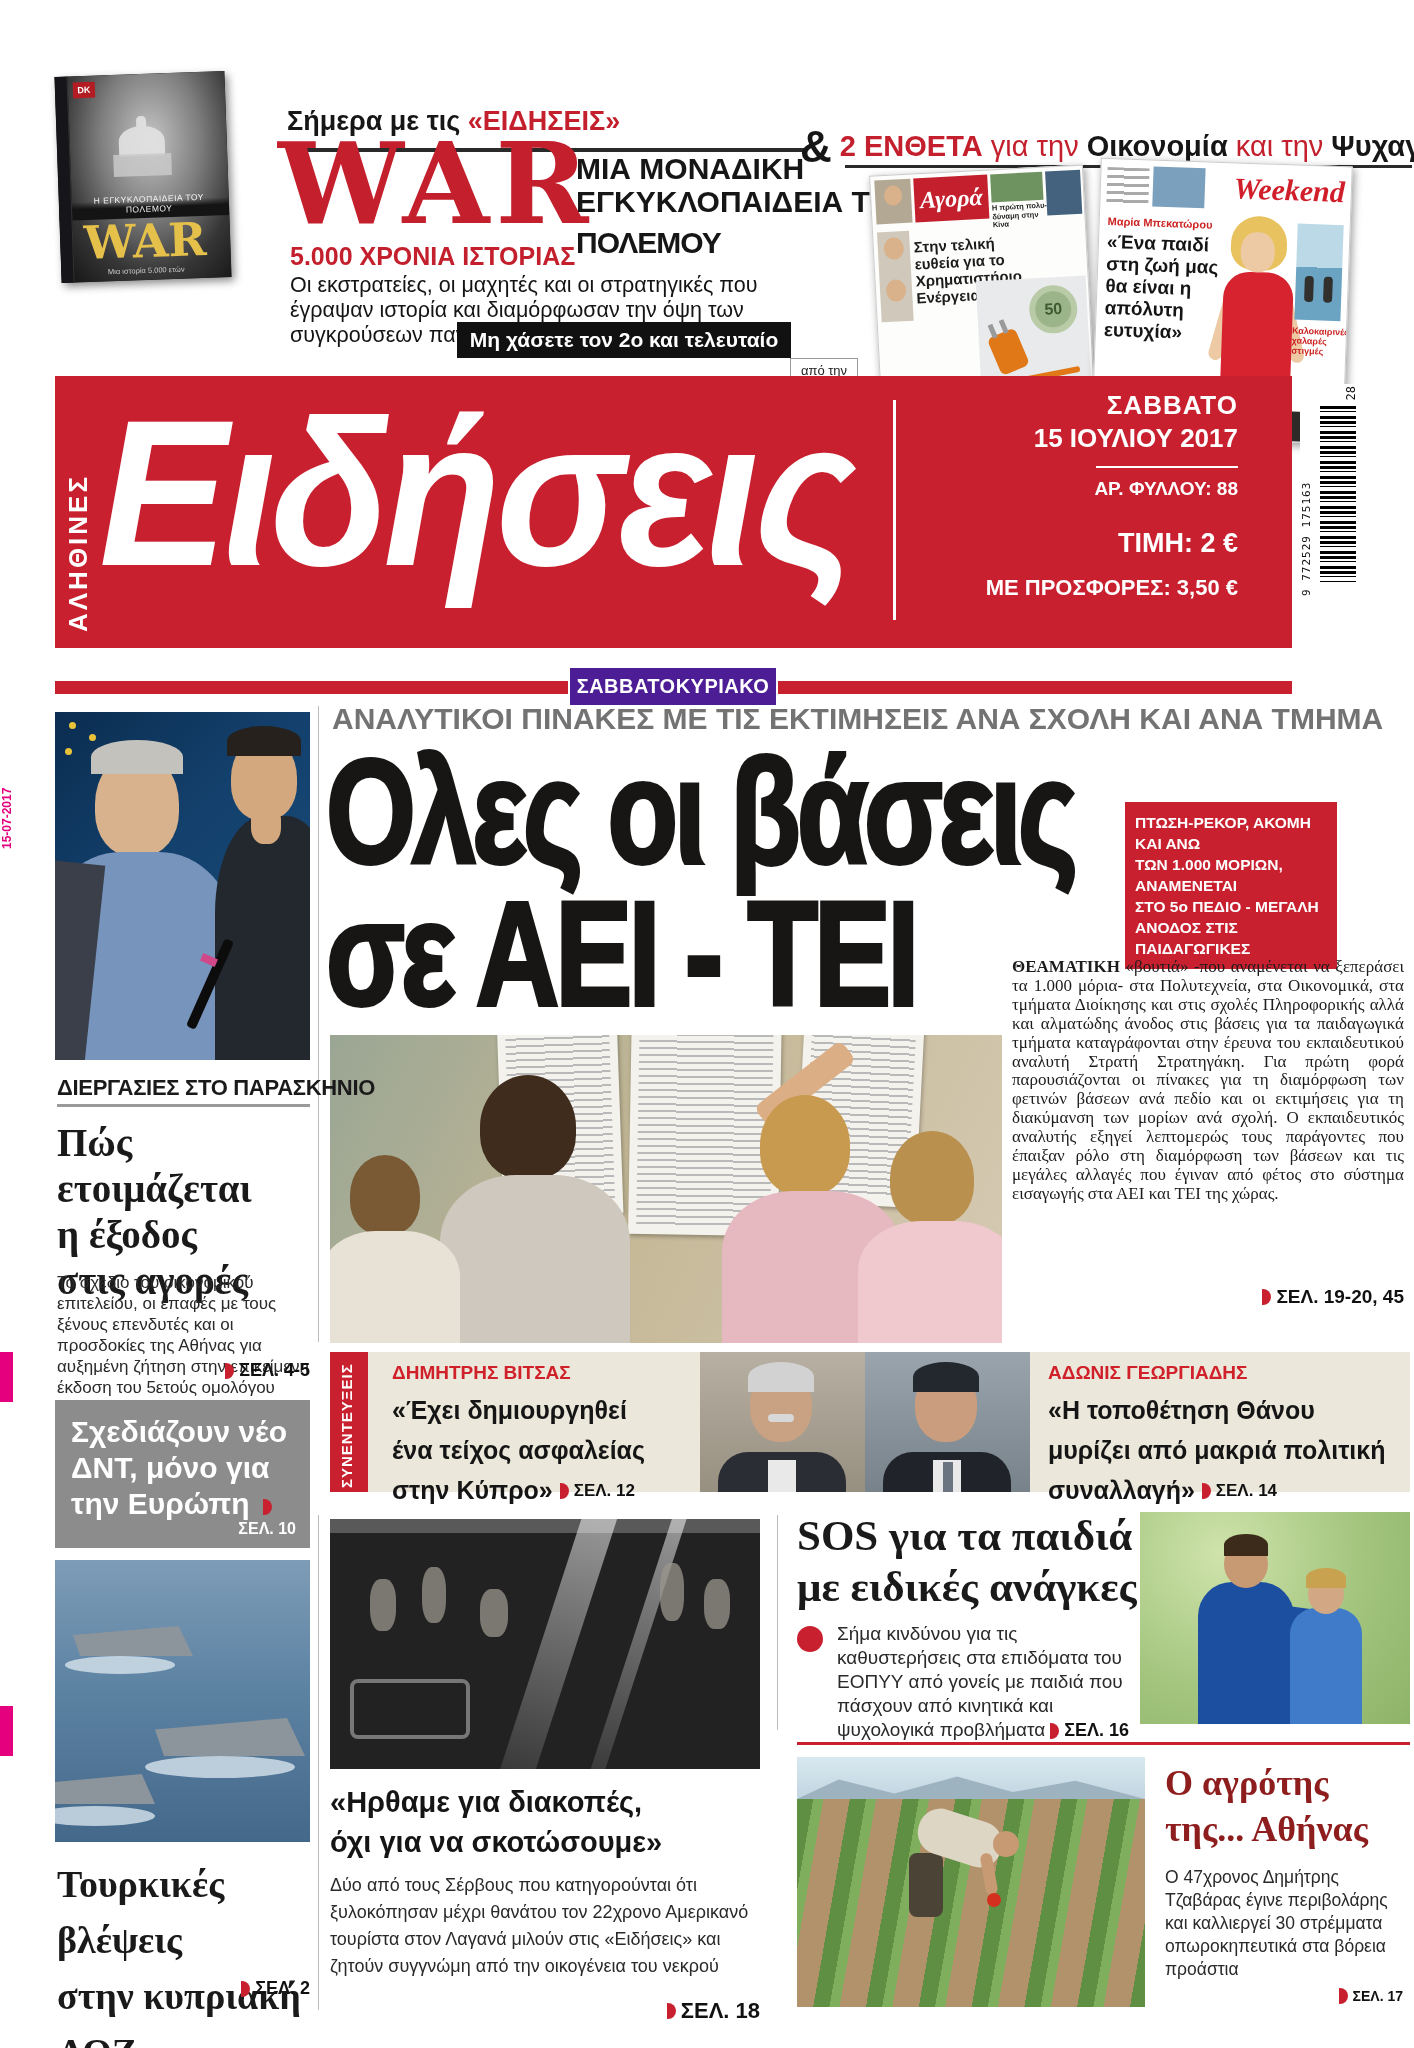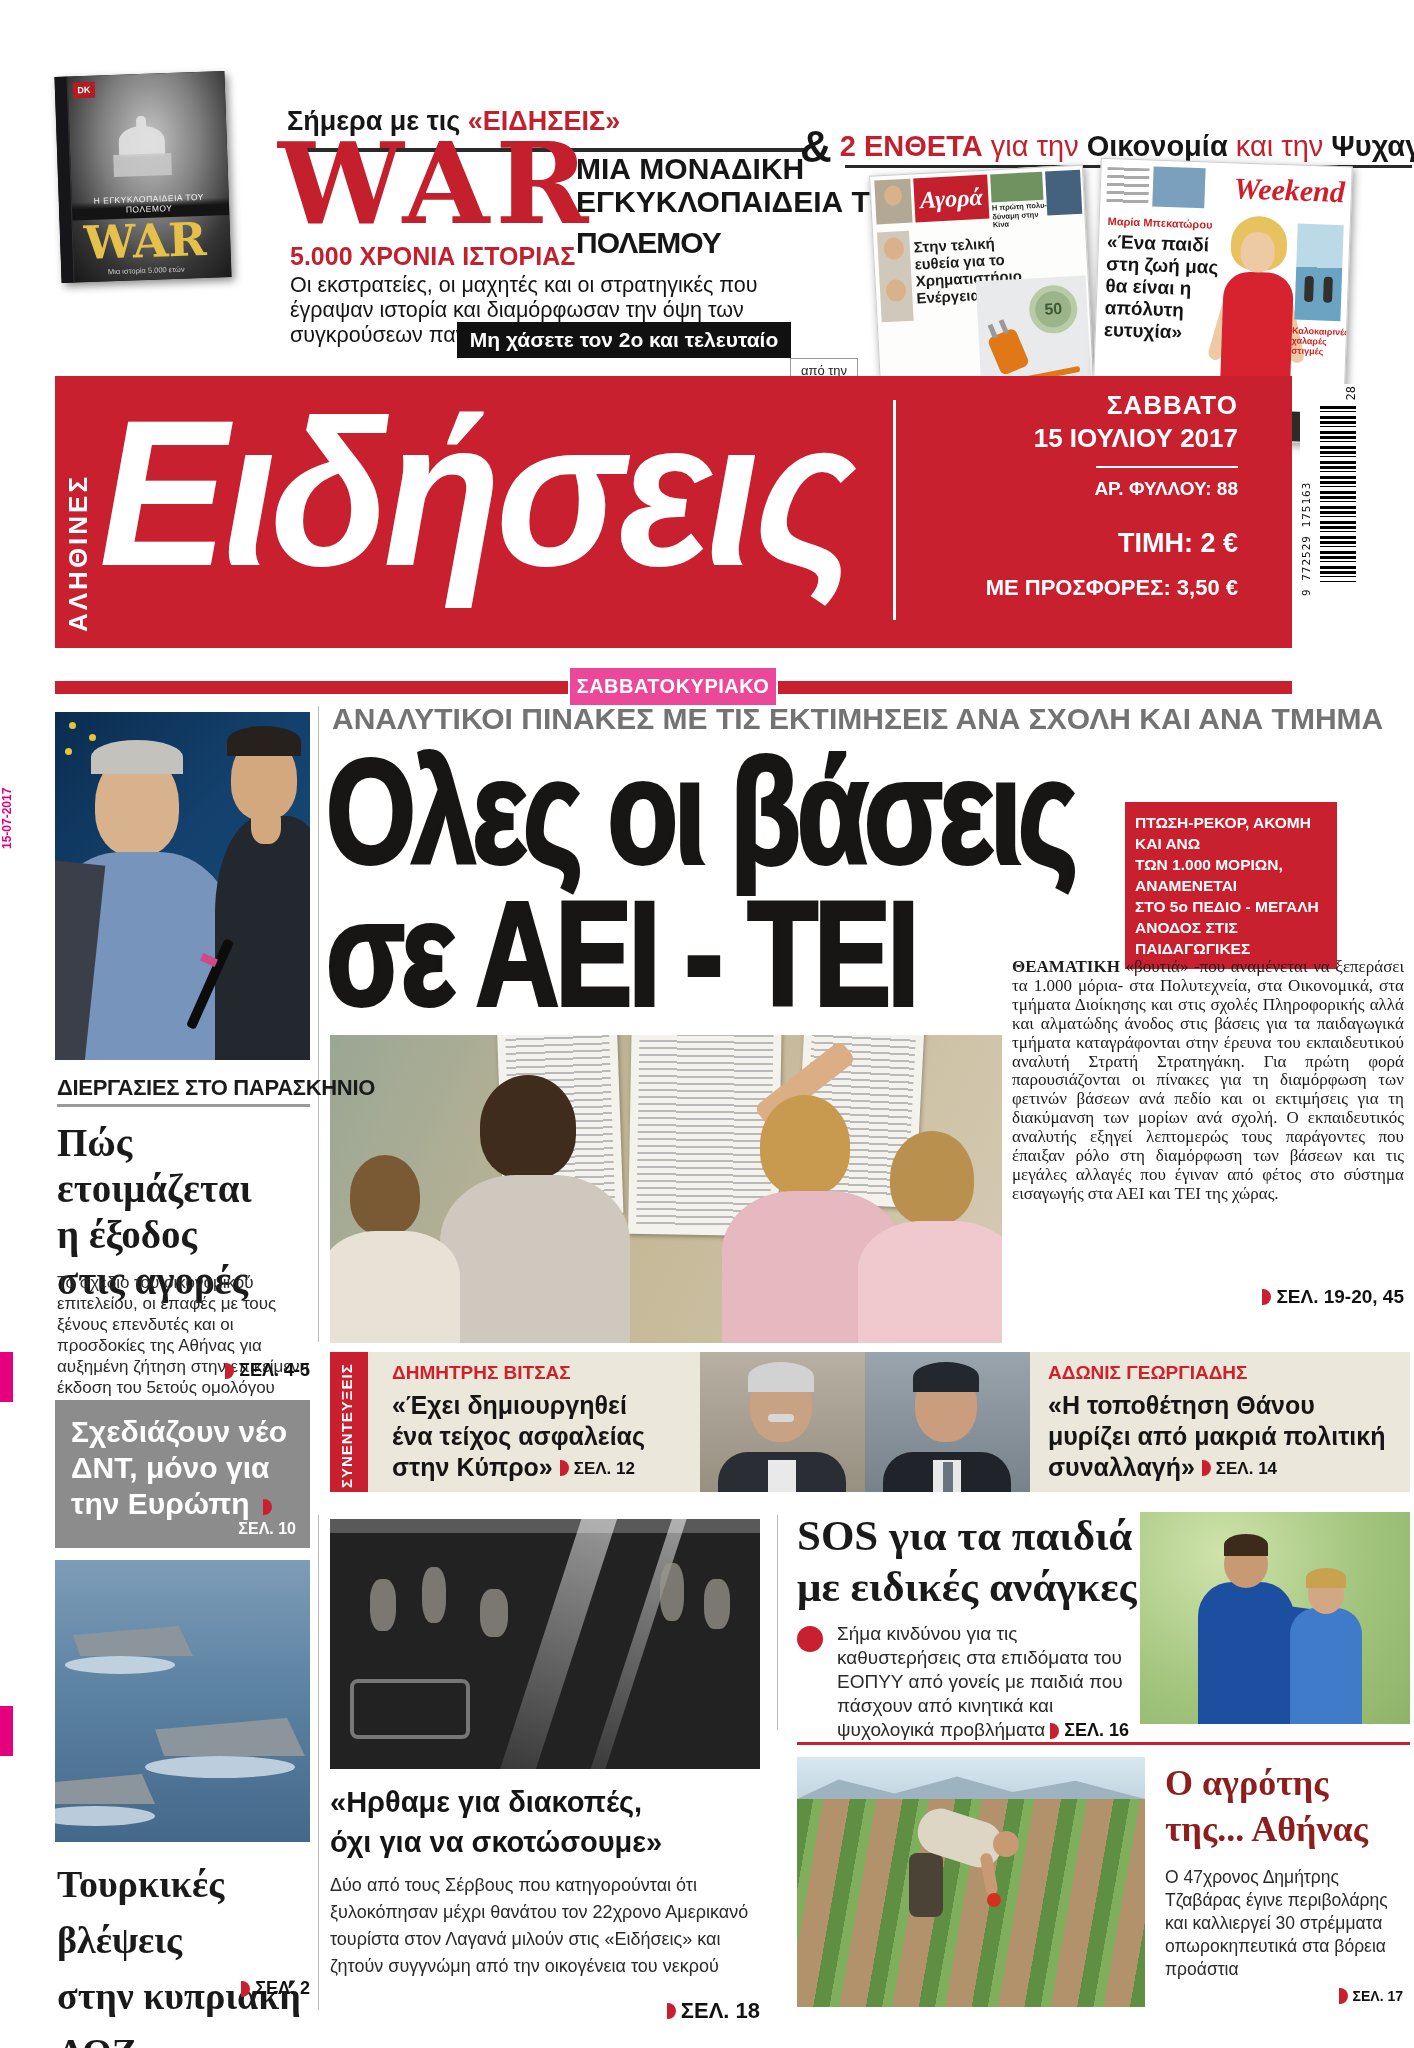--- a/index.html
+++ b/index.html
@@ -110,21 +110,21 @@
 
   .barcode { left:1300px; top:384px; width:60px; height:214px; background:#fff; }
   .bc-num { position:absolute; left:0; top:12px; height:200px; font-family:"DejaVu Sans Mono", monospace; font-size:11px;
             writing-mode:vertical-rl; transform:rotate(180deg); color:#111; letter-spacing:1px; }
   .bc-top { position:absolute; right:2px; top:2px; font-family:"DejaVu Sans Mono", monospace; font-size:12px; color:#111;
             writing-mode:vertical-rl; transform:rotate(180deg); }
   .bc-bars { position:absolute; right:4px; top:22px; width:36px; height:176px;
              background:repeating-linear-gradient(to bottom,#000 0 3px,#fff 3px 5px,#000 5px 6px,#fff 6px 10px,#000 10px 13px,#fff 13px 15px); }
 
   .band-bar { top:681px; height:13px; background:#c8202f; }
-  .band-box { left:570px; top:668px; width:206px; height:37px; background:#ec4899; color:#fff; font-size:20px; font-weight:bold;
+  .band-box { left:570px; top:668px; width:206px; height:37px; background:#4c1d95; color:#fff; font-size:20px; font-weight:bold;
               text-align:center; line-height:37px; letter-spacing:.5px; }
 
   
   .vrule { width:1px; background:#bbb; }
   .kicker { left:332px; top:702px; font-size:30px; font-weight:bold; color:#737373; white-space:nowrap; }
   .headline { left:326px; color:#171614; font-weight:bold; font-size:148px; line-height:140px; letter-spacing:-5px;
               white-space:nowrap; transform:scaleX(.78); transform-origin:0 0; -webkit-text-stroke:4px #171614; }
   .hl1 { top:742px; } .hl2 { top:884px; }
   .badge { left:1125px; top:802px; width:212px; background:#c8202f; color:#fff; font-size:15.5px; font-weight:bold;
            line-height:21px; padding:10px 10px; white-space:pre-line; }
@@ -210,21 +210,21 @@
   .cyprus-headline { left:57px; top:1856px; width:255px; font-family:"Liberation Serif", serif; font-size:38px; line-height:56px;
                      color:#1a1a1a; white-space:pre-line; }
   .cyprus-ref { left:57px; top:1978px; width:253px; text-align:right; font-size:18px; }
 
   
   .int-strip { left:330px; top:1352px; width:38px; height:140px; background:#c8202f; }
   .int-strip span { position:absolute; left:8px; top:6px; height:130px; color:#fff; font-weight:bold; font-size:15px;
                     letter-spacing:1px; writing-mode:vertical-rl; transform:rotate(180deg); }
   .int-band { left:368px; top:1352px; width:1042px; height:140px; background:#ebe7da; }
   .int-name { position:absolute; top:10px; color:#d0202a; font-size:19px; font-weight:bold; }
-  .int-quote { position:absolute; top:38px; font-size:25px; font-weight:bold; color:#151515; line-height:31px; }
+  .int-quote { position:absolute; top:38px; font-size:25px; font-weight:bold; color:#151515; line-height:40px; }
   .int-quote .q { white-space:pre-line; }
 
   
   .serbs-headline { left:330px; top:1782px; width:440px; font-size:29px; font-weight:bold; color:#151515; line-height:40px;
                     white-space:pre-line; }
   .serbs-text { left:330px; top:1872px; width:430px; font-size:18px; line-height:27px; color:#2a2a2a; font-weight:500; }
   .serbs-ref { left:330px; top:1998px; width:430px; text-align:right; font-size:22px; }
   .sos-headline { left:797px; top:1510px; width:340px; font-family:"Liberation Serif", serif; font-size:43px; line-height:51px;
                   color:#1a1a1a; white-space:pre-line; }
   .sos-row { left:797px; top:1622px; width:332px; }

